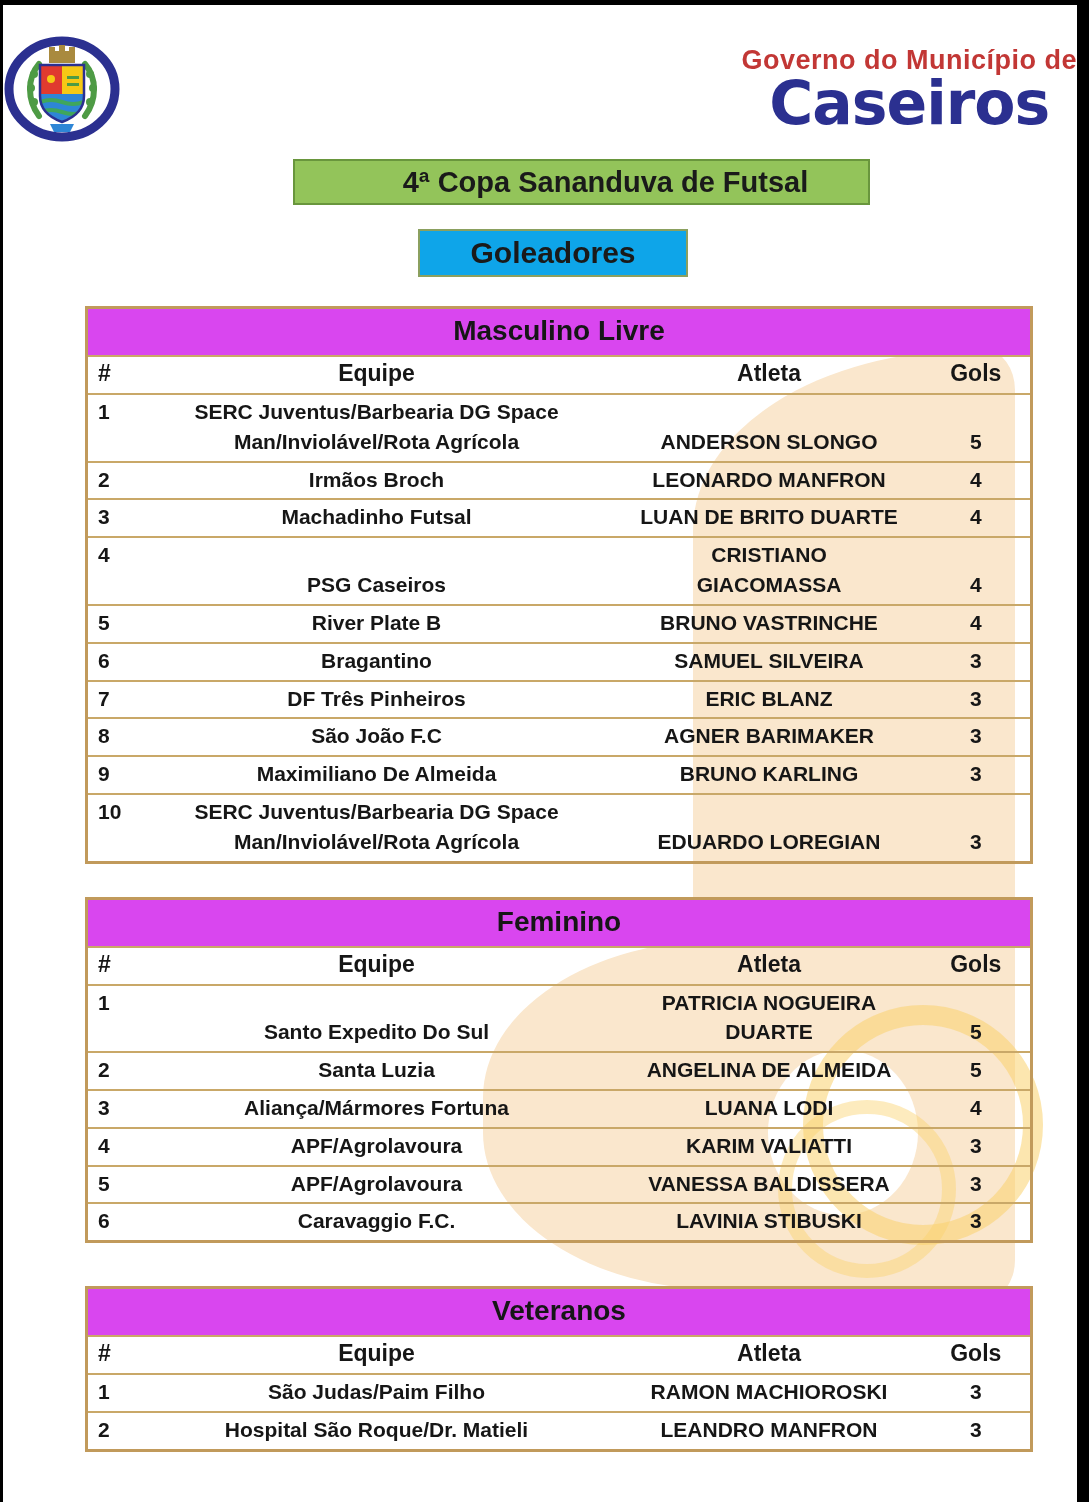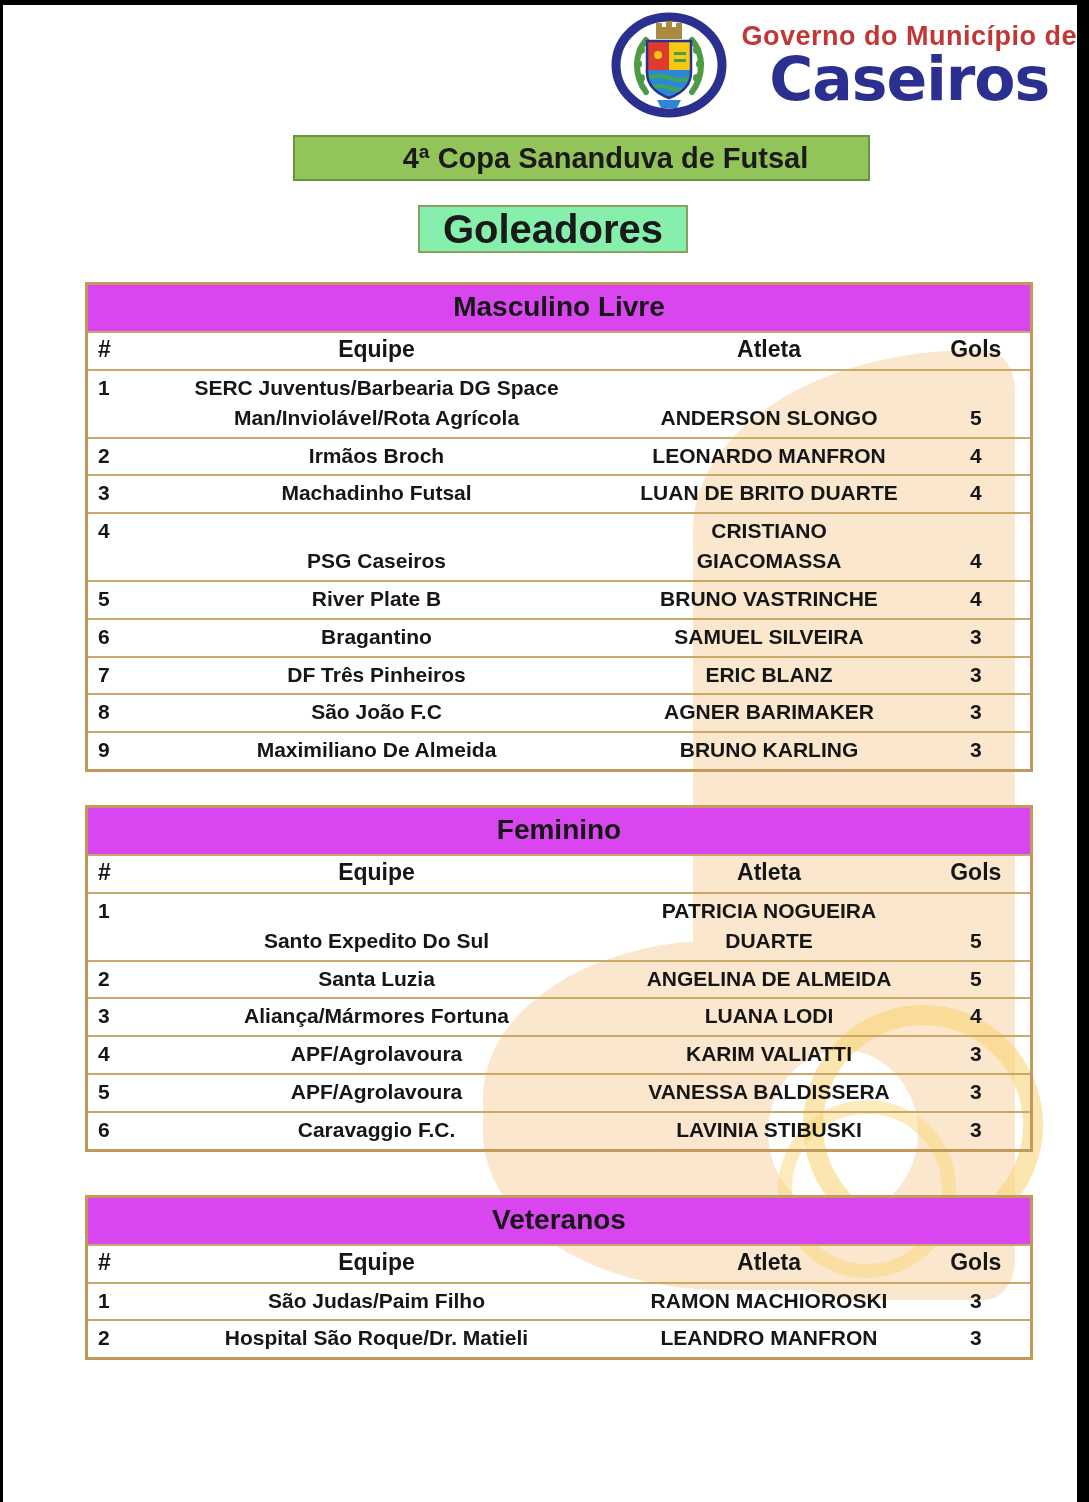--- a/index.html
+++ b/index.html
@@ -15,34 +15,34 @@
             border-radius:45% 8% 12% 45%;}
   .wm-white{left:765px;top:1045px;width:150px;height:165px;background:#fff;border-radius:50%;}
   .wm-ring1{left:800px;top:1000px;width:200px;height:200px;border-radius:50%;
             border:20px solid rgba(250,210,110,0.55);}
   .wm-ring2{left:775px;top:1095px;width:150px;height:150px;border-radius:50%;
             border:14px solid rgba(250,210,110,0.45);}
 
   .content{position:relative;z-index:1;}
 
   
-  .logo-row{display:flex;justify-content:flex-end;align-items:center;gap:14px;
-            padding-top:4px;height:112px;}
+  .logo-row{display:flex;justify-content:space-between;align-items:center;gap:14px;
+            padding-top:28px;height:112px;}
   .logo-text{display:flex;flex-direction:column;align-items:center;}
   .gov-line{color:#c23735;font-weight:bold;font-size:27px;letter-spacing:.5px;line-height:1.1;}
   .city-line{color:#2b3090;font-weight:800;font-size:60px;letter-spacing:-1px;line-height:.95;
              font-family:"DejaVu Sans","Liberation Sans",sans-serif;}
 
   
   .banner{margin:14px 0 0 290px;width:525px;height:42px;background:#93c45a;
           border:2px solid #69963d;display:flex;align-items:center;justify-content:center;
           font-size:29px;font-weight:bold;color:#1a1a1a;padding-left:48px;}
-  .sub-box{margin:24px 0 0 415px;width:266px;height:44px;background:#86efac;
+  .sub-box{margin:24px 0 0 415px;width:266px;height:44px;background:#0ea5e9;
            border:2px solid #8ba05f;display:flex;align-items:center;justify-content:center;
-           font-size:40px;font-weight:bold;color:#1a1a1a;}
+           font-size:30px;font-weight:bold;color:#1a1a1a;}
 
   
   table.score{border-collapse:collapse;table-layout:fixed;width:945px;margin-left:82px;
               border:3px solid #c19a5b;background:transparent;}
   .mt1{margin-top:29px;} .mt2{margin-top:33px;} .mt3{margin-top:43px;}
   th.band{background:#d946ef;font-size:28px;font-weight:bold;color:#161616;
           text-align:center;padding:6px 0 8px;border-bottom:2px solid #c9a868;}
   tr.cols th{font-size:23px;font-weight:bold;color:#161616;padding:3px 0 6px;
              border-bottom:2px solid #c9a868;}
   td{font-size:21px;font-weight:bold;color:#161616;line-height:1.42;
@@ -186,20 +186,27 @@
             <td class="c-eq">São João F.C</td>
             <td class="c-at">AGNER BARIMAKER</td>
             <td class="c-go">3</td>
           </tr>
           <tr>
             <td class="c-num">9</td>
             <td class="c-eq">Maximiliano De Almeida</td>
             <td class="c-at">BRUNO KARLING</td>
             <td class="c-go">3</td>
           </tr>
+          <tr>
+            <td class="c-num">10</td>
+            <td class="c-eq">SERC Juventus/Barbearia DG Space
+Man/Inviolável/Rota Agrícola</td>
+            <td class="c-at">EDUARDO LOREGIAN</td>
+            <td class="c-go">3</td>
+          </tr>
         </tbody>
       </table>
 
       <table class="score mt2">
         <colgroup>
             <col class="w-num">
             <col class="w-eq">
             <col class="w-at">
             <col class="w-go">
           </colgroup>

